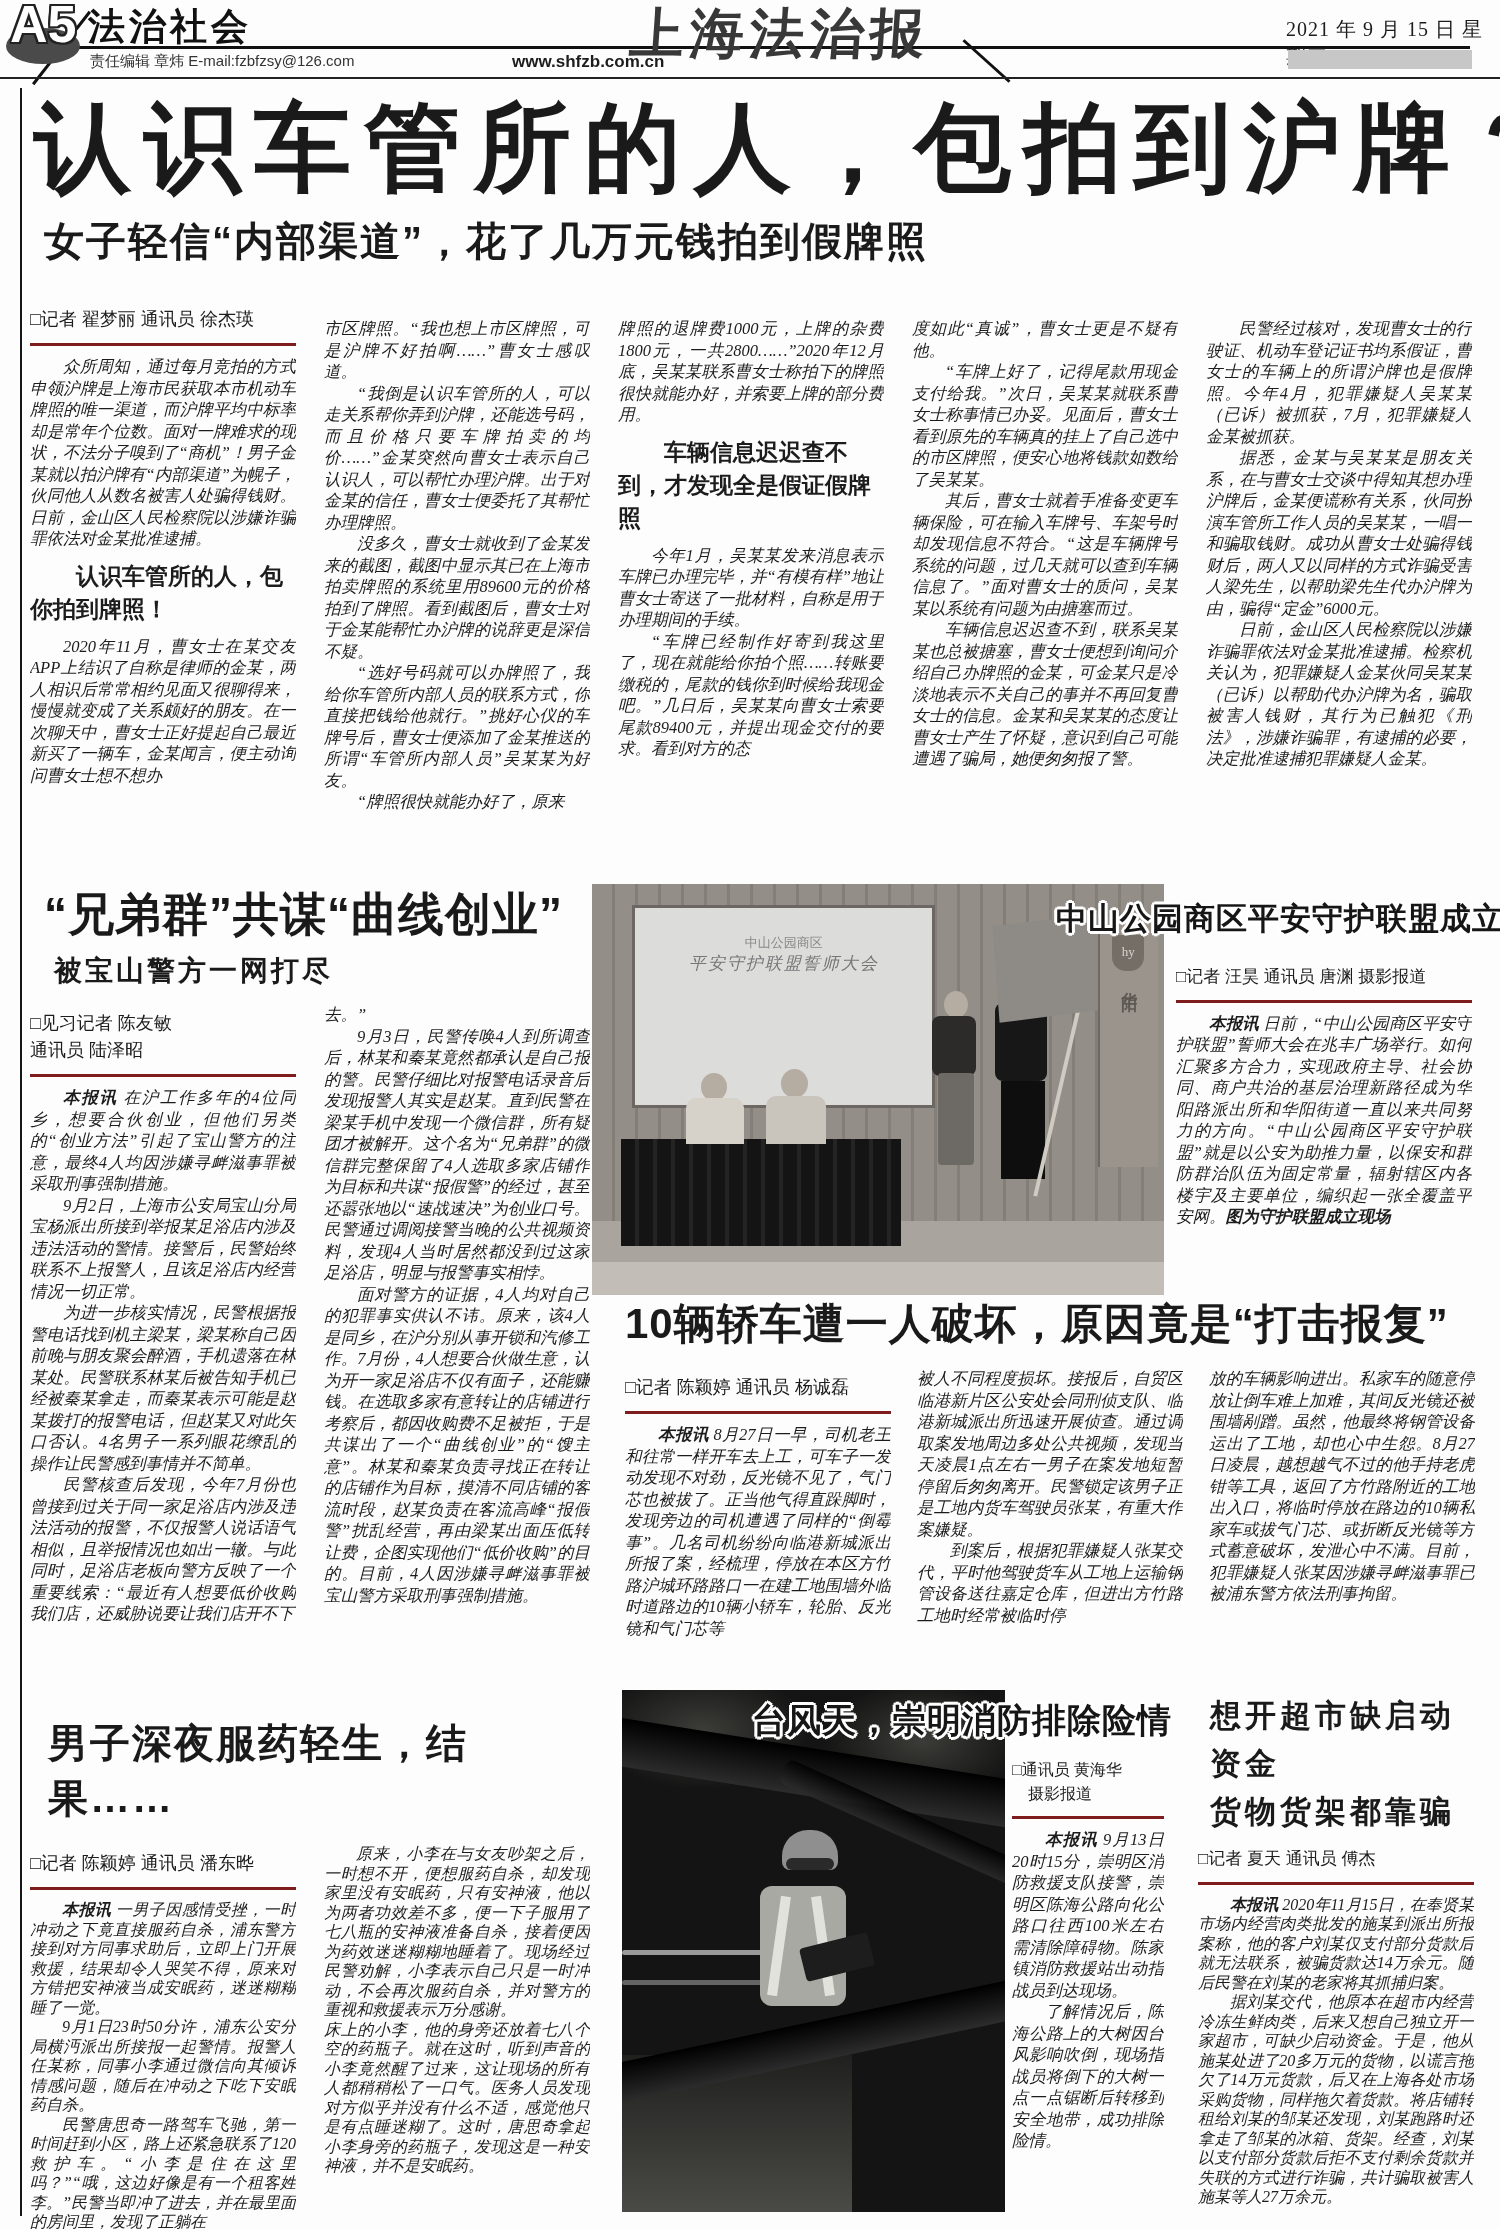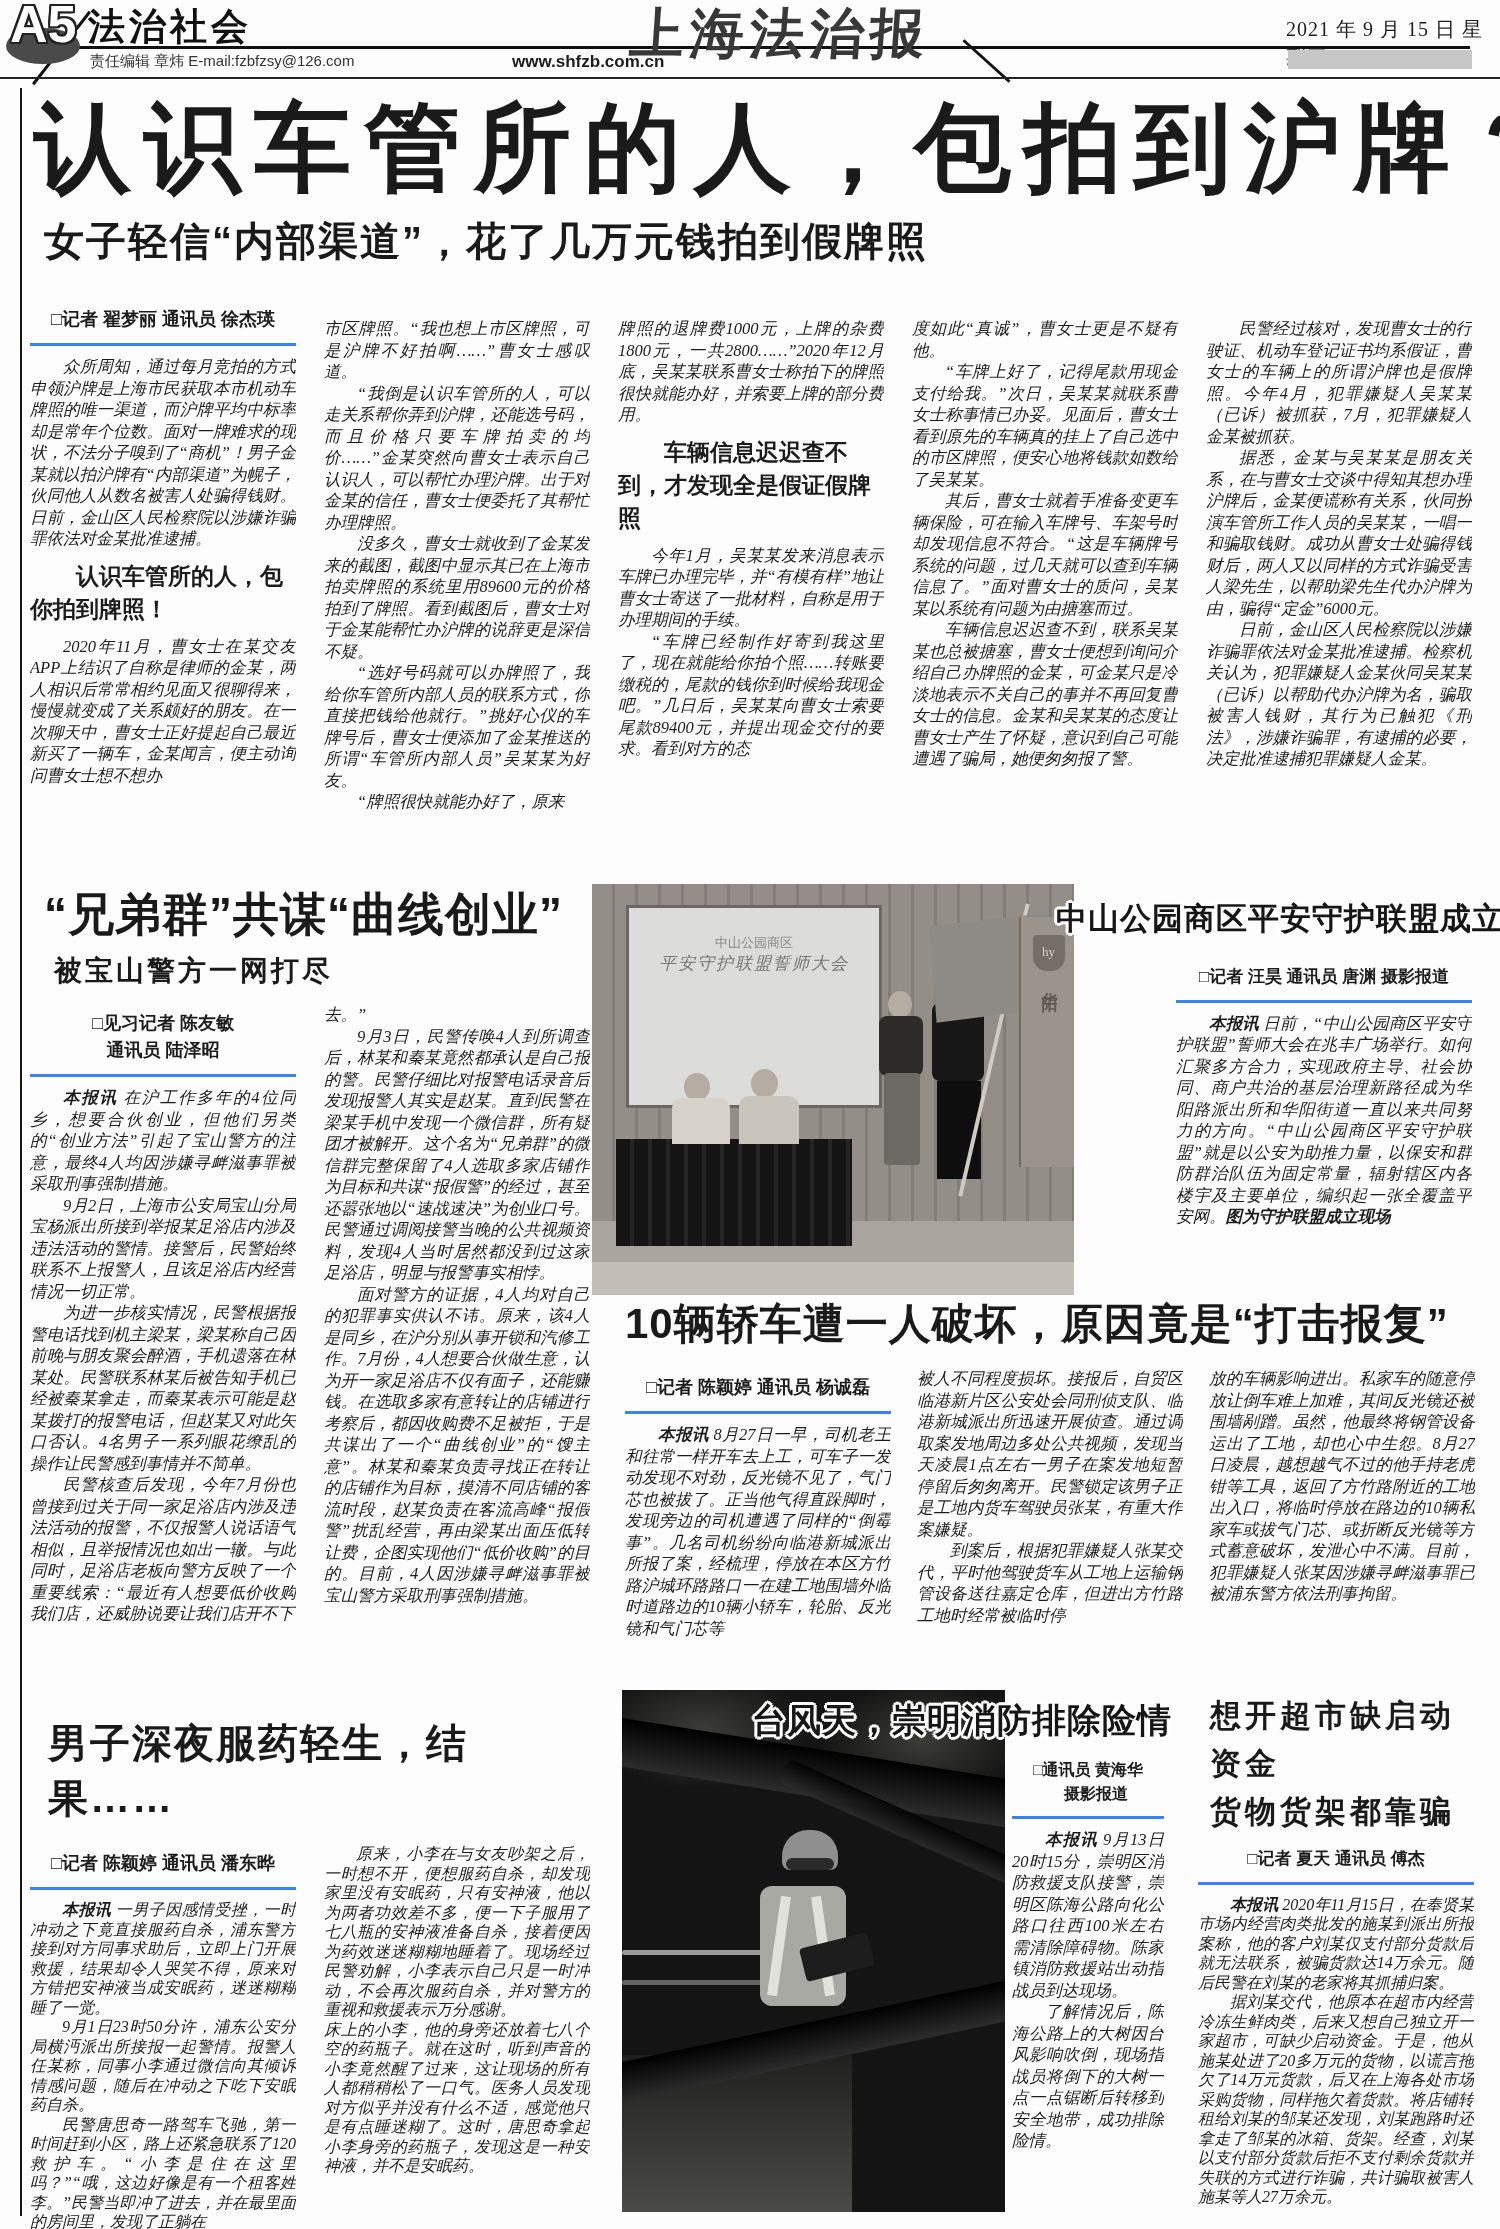--- a/index.html
+++ b/index.html
@@ -26,30 +26,30 @@
   .lead-title{left:34px;top:84px;width:1440px;font-size:97px;font-weight:900;letter-spacing:13px;white-space:nowrap;color:#222;}
   .lead-sub{left:44px;top:214px;font-size:40px;font-weight:700;letter-spacing:2px;}
   .h-sec{font-weight:900;color:#1a1a1a;margin:0;}
   
   p.para{margin:0;text-align:justify;font-style:italic;}
   .ind{text-indent:2em;}
   .artcols{display:flex;gap:28px;}
   .c{width:266px;flex:none;overflow:hidden;}
   .body-t{font-size:16.5px;line-height:21.5px;}
   .tight{font-size:16px;line-height:19.5px;}
-  .byline{font-family:"Liberation Sans","DejaVu Sans",sans-serif;font-weight:700;font-size:18px;
-          border-bottom:3px solid #3b82f6;padding:6px 0 10px;margin-bottom:10px;line-height:1.5;text-align:center;}
+  .byline{font-family:"Liberation Sans","DejaVu Sans",sans-serif;font-weight:400;font-size:18px;
+          border-bottom:3px solid #7f1d1d;padding:6px 0 10px;margin-bottom:10px;line-height:1.5;}
   .inline-head{font-family:"Liberation Sans","DejaVu Sans",sans-serif;font-weight:700;font-size:23px;
           line-height:33px;text-indent:2em;margin:10px 0;}
   .outline-h{font-weight:900;color:#161616;white-space:nowrap;
      text-shadow:-3px 0 #fff,3px 0 #fff,0 -3px #fff,0 3px #fff,2px 2px #fff,-2px -2px #fff,2px -2px #fff,-2px 2px #fff;}
   b.lead-in{font-family:"Liberation Sans","DejaVu Sans",sans-serif;}
   .cap-tail{font-weight:700;font-family:"Liberation Sans","DejaVu Sans",sans-serif;}
   
-  .photo1{left:592px;top:884px;width:482px;height:411px;overflow:hidden;
+  .photo1{left:592px;top:884px;width:572px;height:411px;overflow:hidden;
      background:repeating-linear-gradient(90deg,#938e88 0 20px,#837e78 20px 23px);}
   .ph1-floor{position:absolute;left:0;bottom:0;width:100%;height:14%;background:#c2bdb6;}
   .ph1-stage{position:absolute;left:0;bottom:8%;width:100%;height:10%;background:#a9a49d;}
   .ph1-screen{position:absolute;left:7%;top:5%;width:52%;height:48%;background:#dcdcda;border:3px solid #6c6762;}
   .ph1-screen .t1{margin-top:26px;text-align:center;font-size:13px;color:#8a8a88;}
   .ph1-screen .t2{text-align:center;font-size:17px;color:#77777a;font-style:italic;letter-spacing:2px;}
   .fig{position:absolute;}
   .head-c{position:absolute;border-radius:50%;background:#b5aca2;}
   .ph1-table{position:absolute;left:5%;top:62%;width:49%;height:26%;background:#181818;
      background:repeating-linear-gradient(90deg,#141414 0 14px,#242424 14px 18px);}

